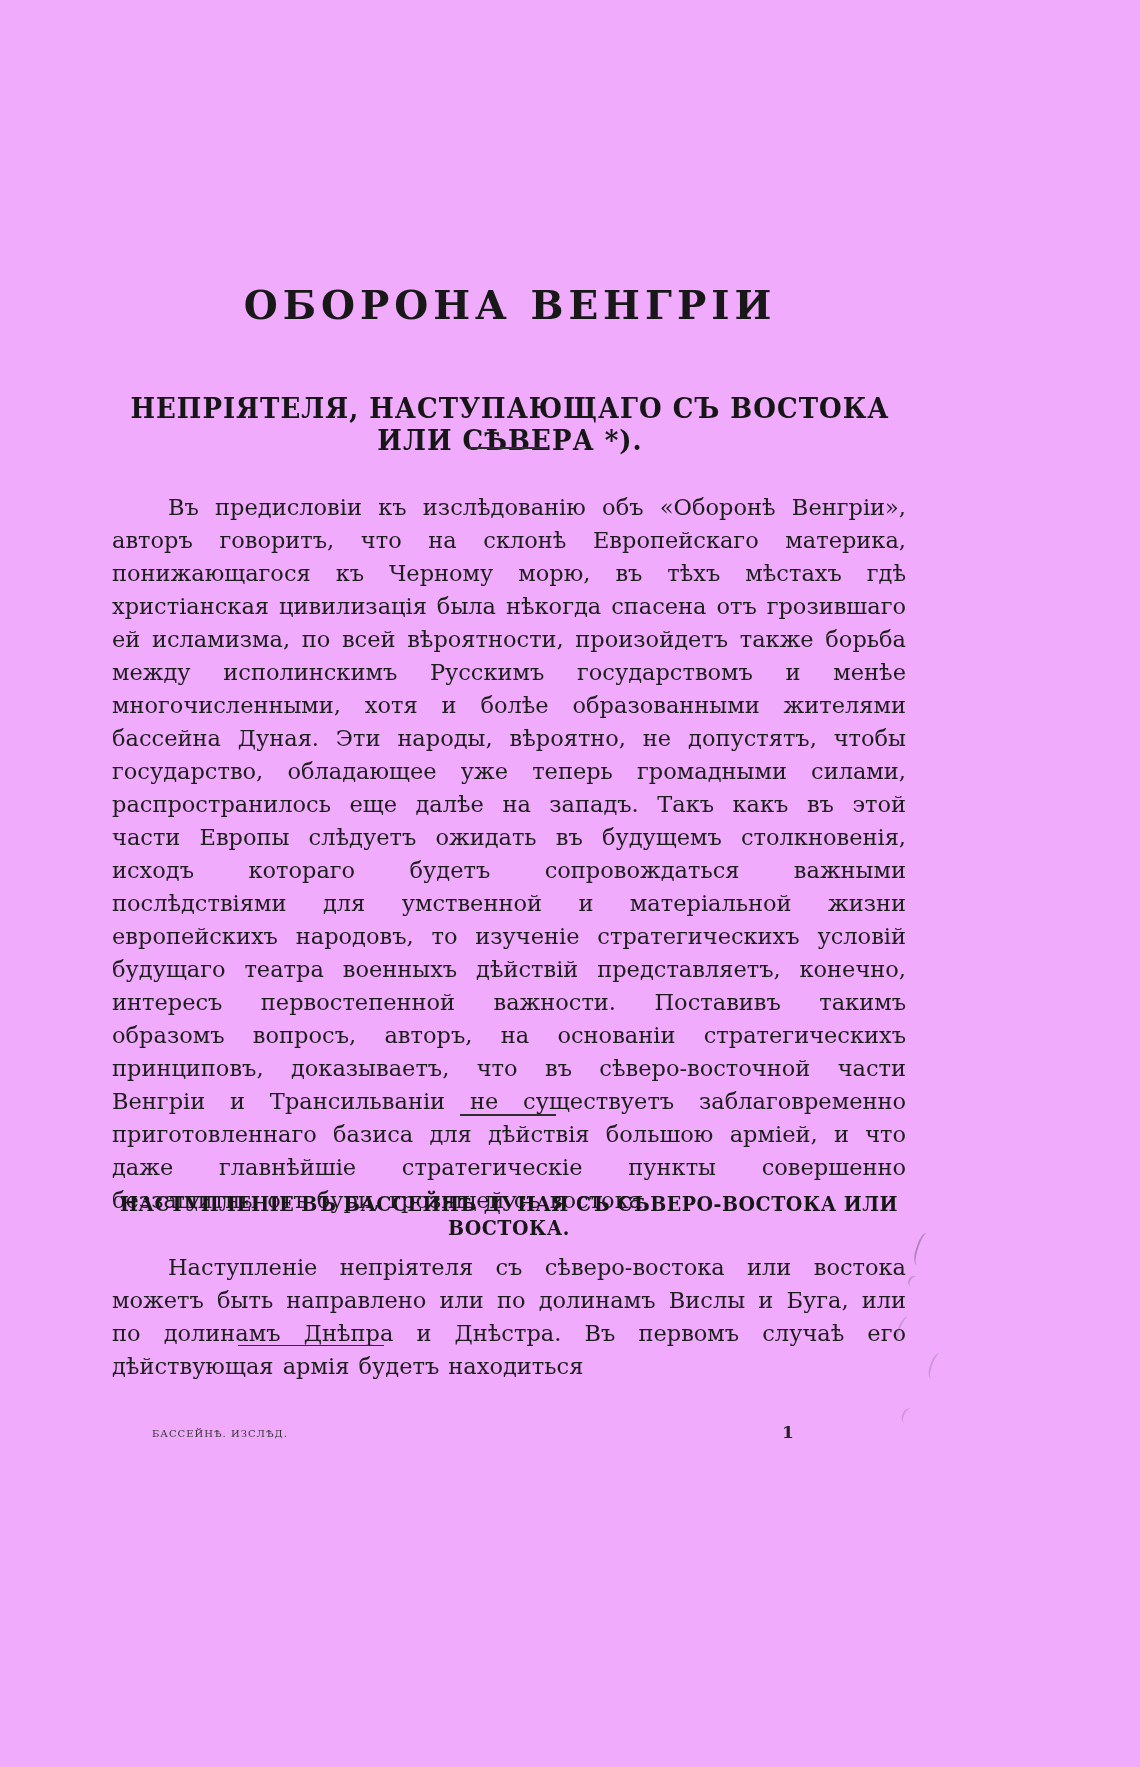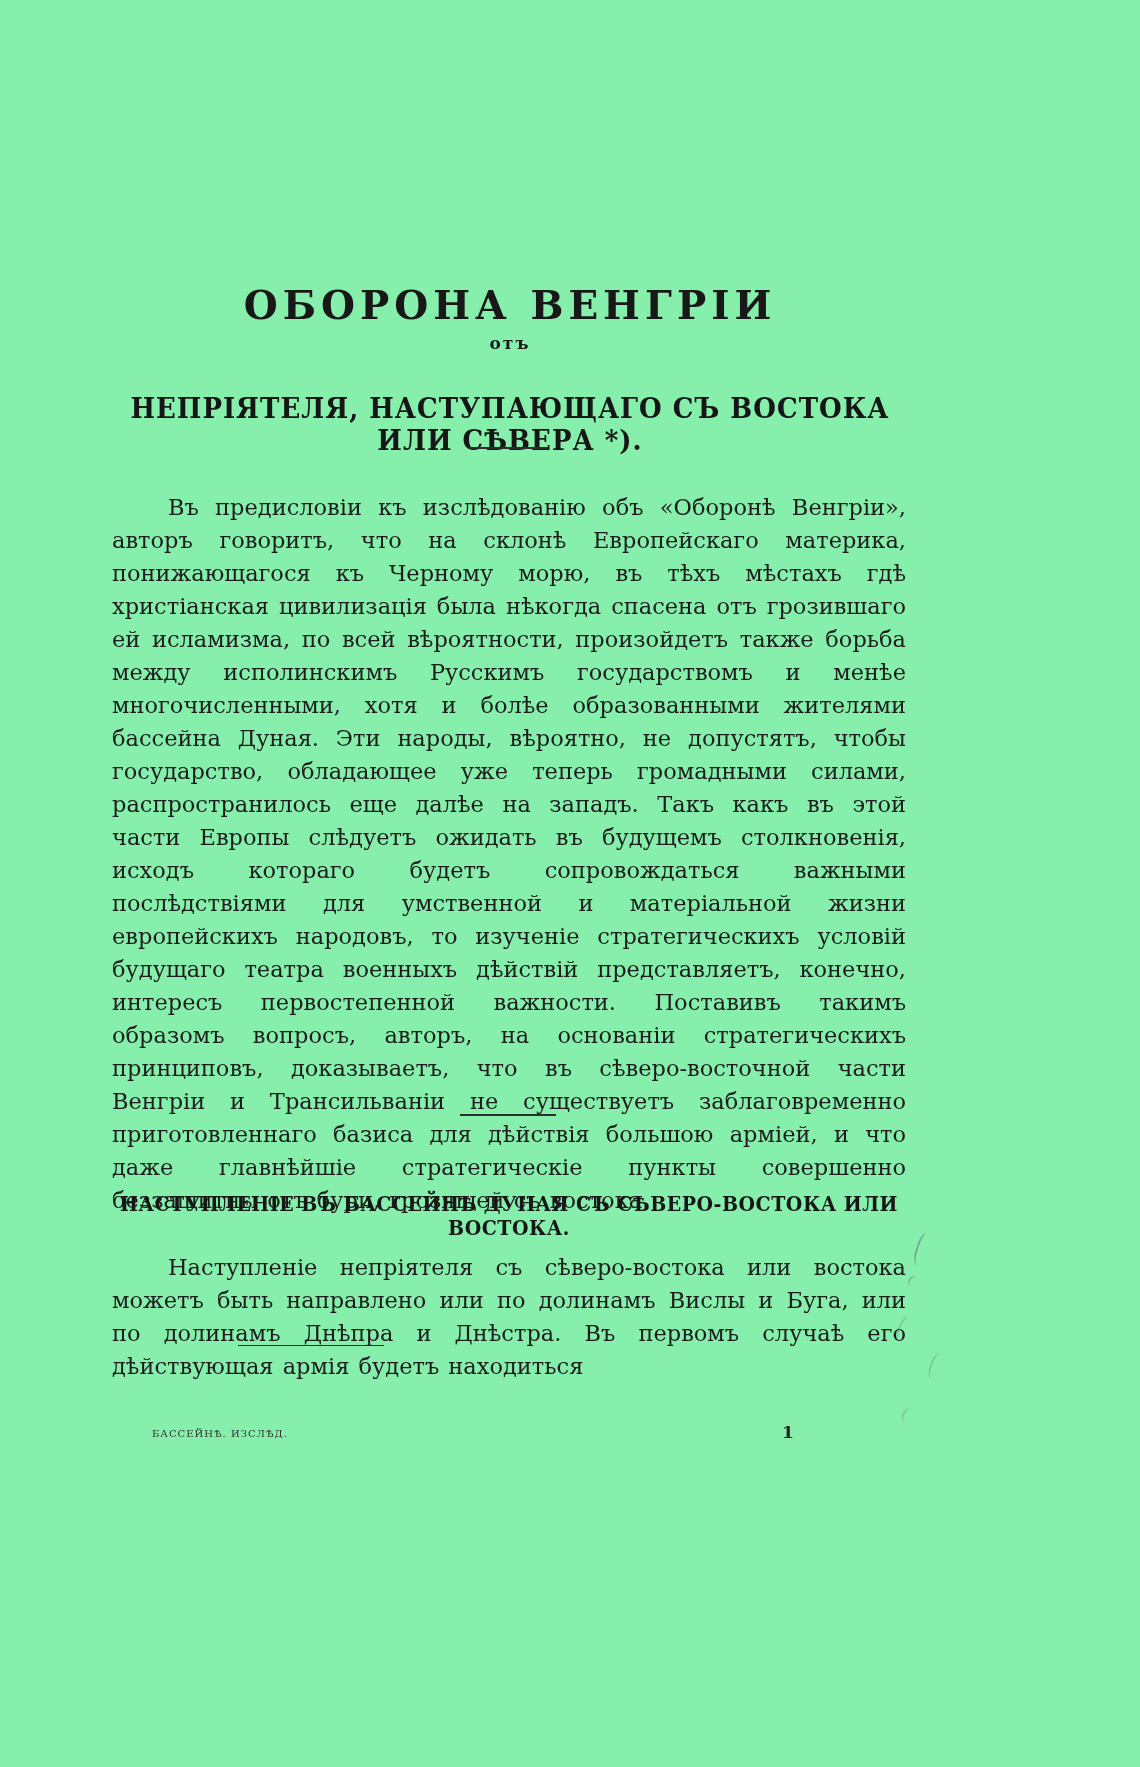--- a/index.html
+++ b/index.html
@@ -5,21 +5,21 @@
   html, body {
     margin: 0;
     padding: 0;
     background: #d8d8d8;
   }
   .page {
     position: relative;
     width: 1140px;
     height: 1767px;
     margin: 0 auto;
-    background: #86efac;
+    background: #f0abfc;
     overflow: hidden;
     font-family: "DejaVu Serif", "Liberation Serif", serif;
     color: #1c1c1c;
   }
 
   .doc-title {
     position: absolute;
     top: 256px;
     left: 110px;
     width: 800px;
@@ -134,21 +134,20 @@
   .pm-4 { top: 1352px; left: 930px; height: 28px; transform: rotate(20deg); opacity: .55; }
   .pm-5 { top: 1408px; left: 902px; height: 16px; transform: rotate(26deg); opacity: .5; }
 </style>
 </head>
 <body>
 
 <div class="page">
 
   <h1 class="doc-title">ОБОРОНА ВЕНГРІИ</h1>
 
-  <div class="doc-subtitle-from">отъ</div>
 
   <h2 class="doc-subtitle">НЕПРІЯТЕЛЯ, НАСТУПАЮЩАГО СЪ ВОСТОКА ИЛИ СѢВЕРА *).</h2>
 
   <div class="rule rule-1"></div>
 
   <p class="paragraph paragraph-intro">Въ предисловіи къ изслѣдованію объ «Оборонѣ Венгріи», авторъ говоритъ, что на склонѣ Европейскаго материка, понижающагося къ Черному морю, въ тѣхъ мѣстахъ гдѣ христіанская цивилизація была нѣкогда спасена отъ грозившаго ей исламизма, по всей вѣроятности, произойдетъ также борьба между исполинскимъ Русскимъ государствомъ и менѣе многочисленными, хотя и болѣе образованными жителями бассейна Дуная. Эти народы, вѣроятно, не допустятъ, чтобы государство, обладающее уже теперь громадными силами, распространилось еще далѣе на западъ. Такъ какъ въ этой части Европы слѣдуетъ ожидать въ будущемъ столкновенія, исходъ котораго будетъ сопровождаться важными послѣдствіями для умственной и матеріальной жизни европейскихъ народовъ, то изученіе стратегическихъ условій будущаго театра военныхъ дѣйствій представляетъ, конечно, интересъ первостепенной важности. Поставивъ такимъ образомъ вопросъ, авторъ, на основаніи стратегическихъ принциповъ, доказываетъ, что въ сѣверо-восточной части Венгріи и Трансильваніи не существуетъ заблаговременно приготовленнаго базиса для дѣйствія большою арміей, и что даже главнѣйшіе стратегическіе пункты совершенно беззащитны отъ бури, грозящей съ востока.</p>
 
   <div class="rule rule-2"></div>
 
   <h3 class="section-heading">НАСТУПЛЕНІЕ ВЪ БАССЕЙНѢ ДУНАЯ СЪ СѢВЕРО-ВОСТОКА ИЛИ ВОСТОКА.</h3>

